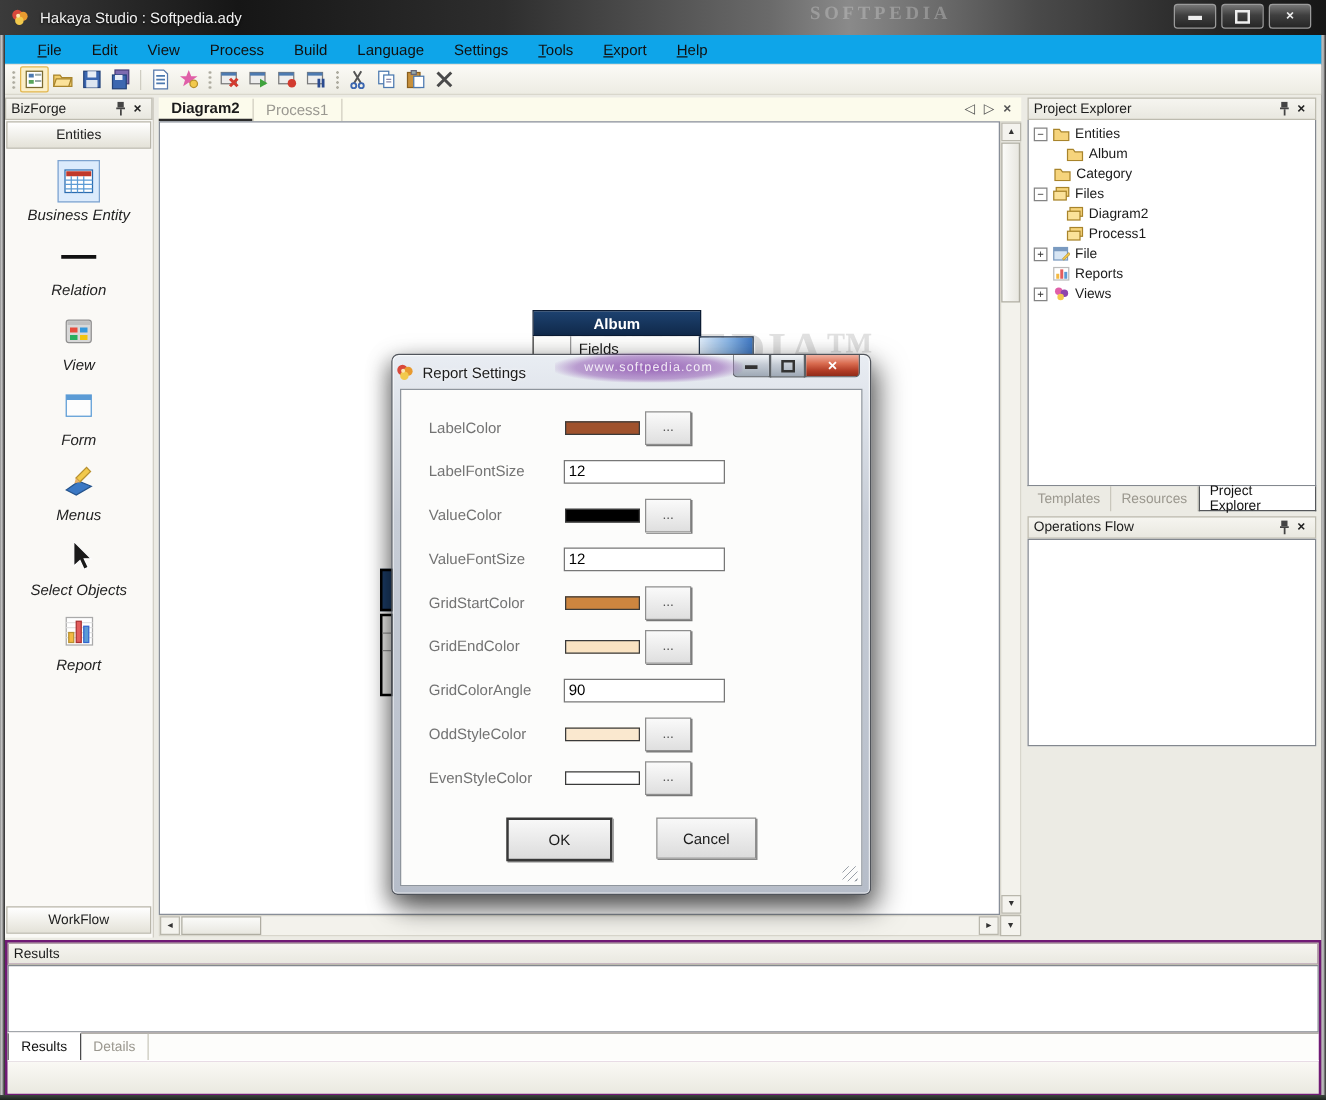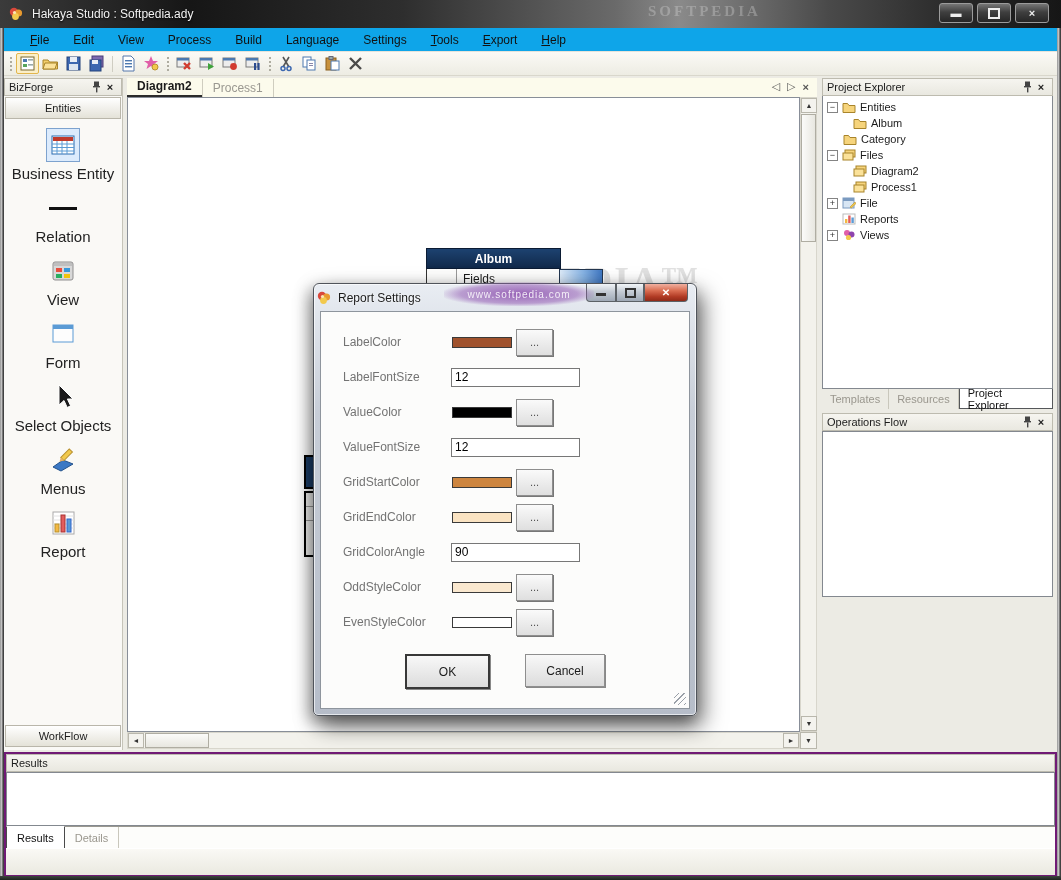--- a/index.html
+++ b/index.html
@@ -38,21 +38,21 @@
        padding:0 4px;box-sizing:border-box;height:18px;font-size:11px;}
   .cap .cap-title{flex:1;}
   .cap .capbtn{width:14px;height:13px;display:flex;align-items:center;justify-content:center;color:#222;font-weight:bold;font-size:11px;line-height:10px;}
   .left-panel{position:absolute;left:4px;top:78px;width:119px;height:672px;background:#F7F6F2;border-right:1px solid #C6C4B9;box-sizing:border-box;}
   .toolbox{position:absolute;left:0;right:0;top:18px;bottom:0;background:#FAF9F6;}
   .group-header{height:20px;margin:1px 1px 4px 1px;background:linear-gradient(180deg,#FFFFFF,#E4E2D8);
     border:1px solid #B9B6AA;display:flex;align-items:center;justify-content:center;font-size:11px;}
   .titem{display:flex;flex-direction:column;align-items:center;margin-top:9px;}
   .titem .ticon{width:34px;height:34px;display:flex;align-items:center;justify-content:center;box-sizing:border-box;}
   .titem .ticon.selected{border:1px solid #7DA2CE;background:#DCEBFC;}
-  .titem .tlabel{font-size:15px;margin-top:3px;color:#222;}
+  .titem .tlabel{font-size:12px;margin-top:3px;color:#222;font-style:italic;}
   .workflow-bar{position:absolute;left:1px;right:1px;bottom:3px;height:20px;background:linear-gradient(180deg,#FFFFFF,#E4E2D8);
     border:1px solid #B9B6AA;display:flex;align-items:center;justify-content:center;font-size:11px;}
   
   .tabstrip{position:absolute;left:127px;top:78px;width:690px;height:19px;background:#FCFBEC;display:flex;align-items:flex-end;}
   .doc-tab{padding:2px 10px 2px 10px;font-size:12px;}
   .doc-tab.active{font-weight:bold;border-bottom:2px solid #2b2b2b;}
   .doc-tab.inactive{color:#9a9891;border-left:1px solid #CFCDBF;border-right:1px solid #CFCDBF;}
   .tab-nav{position:absolute;right:8px;top:2px;display:flex;gap:7px;color:#555;font-size:11px;align-items:center;}
   .canvas{position:absolute;left:127px;top:97px;width:673px;height:635px;background:#FFFFFF;border:1px solid #888E98;box-sizing:border-box;}
   .canvas-watermark{position:absolute;left:297px;top:160px;font-size:38px;font-weight:bold;letter-spacing:2px;
@@ -333,37 +333,37 @@
               <rect x="4" y="5" width="20" height="17" fill="#FDFDFD" stroke="#5B9BD5"></rect>
               <rect x="4" y="5" width="20" height="4" fill="#5B9BD5"></rect>
             </svg>
         </div>
         <span class="tlabel">Form</span>
       </div>
 
       <div class="titem">
         <div class="ticon">
           <svg width="28" height="28">
-              <path d="M10 2 L10 22 L15 17.5 L18.2 24.5 L21.6 22.8 L18.4 16 L24 16 Z" fill="#1a1a1a" stroke="#fff" stroke-width="1"></path>
-            </svg>
-        </div>
-        <span class="tlabel">Select Objects</span>
-      </div>
-
-      <div class="titem">
-        <div class="ticon">
-          <svg width="28" height="28">
               <polygon points="4,21 14,14 24,18 12,25" fill="#3B78C4" stroke="#24538C"></polygon>
               <g transform="rotate(45 16 10)">
                 <rect x="14" y="2" width="4.5" height="12" fill="#F2C94C" stroke="#B8912F"></rect>
                 <polygon points="14,14 18.5,14 16.2,18" fill="#E8B26A"></polygon>
               </g>
             </svg>
         </div>
         <span class="tlabel">Menus</span>
+      </div>
+
+      <div class="titem">
+        <div class="ticon">
+          <svg width="28" height="28">
+              <path d="M10 2 L10 22 L15 17.5 L18.2 24.5 L21.6 22.8 L18.4 16 L24 16 Z" fill="#1a1a1a" stroke="#fff" stroke-width="1"></path>
+            </svg>
+        </div>
+        <span class="tlabel">Select Objects</span>
       </div>
 
       <div class="titem">
         <div class="ticon">
           <svg width="28" height="28">
               <rect x="4" y="3" width="21" height="22" fill="#fff" stroke="#AAA"></rect>
               <path d="M4 7 h21 M4 11 h21 M4 15 h21 M4 19 h21" stroke="#E2E2E2"></path>
               <rect x="6" y="15" width="4" height="8" fill="#F4B942" stroke="#B8912F"></rect>
               <rect x="12" y="6" width="4" height="17" fill="#E35D5D" stroke="#A33"></rect>
               <rect x="18" y="10" width="4" height="13" fill="#5B9BD5" stroke="#36C"></rect>

